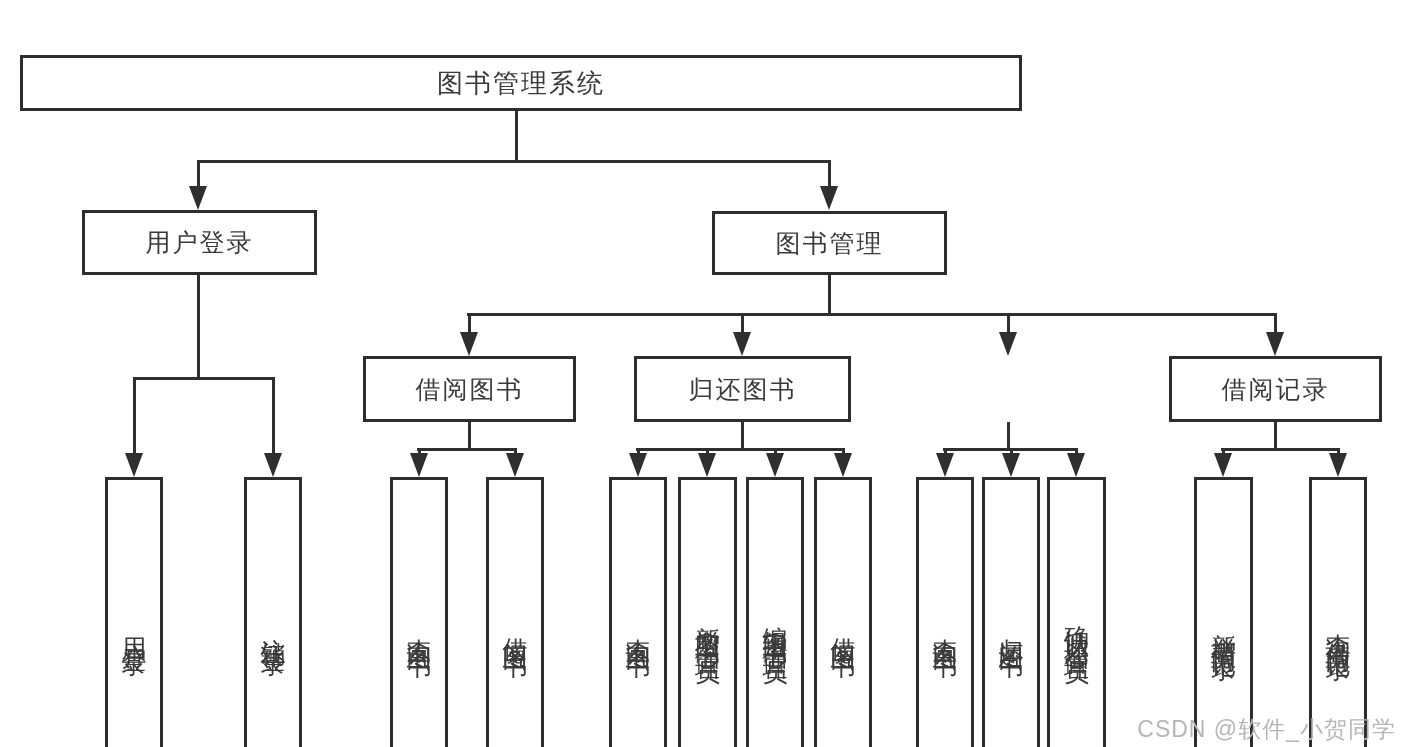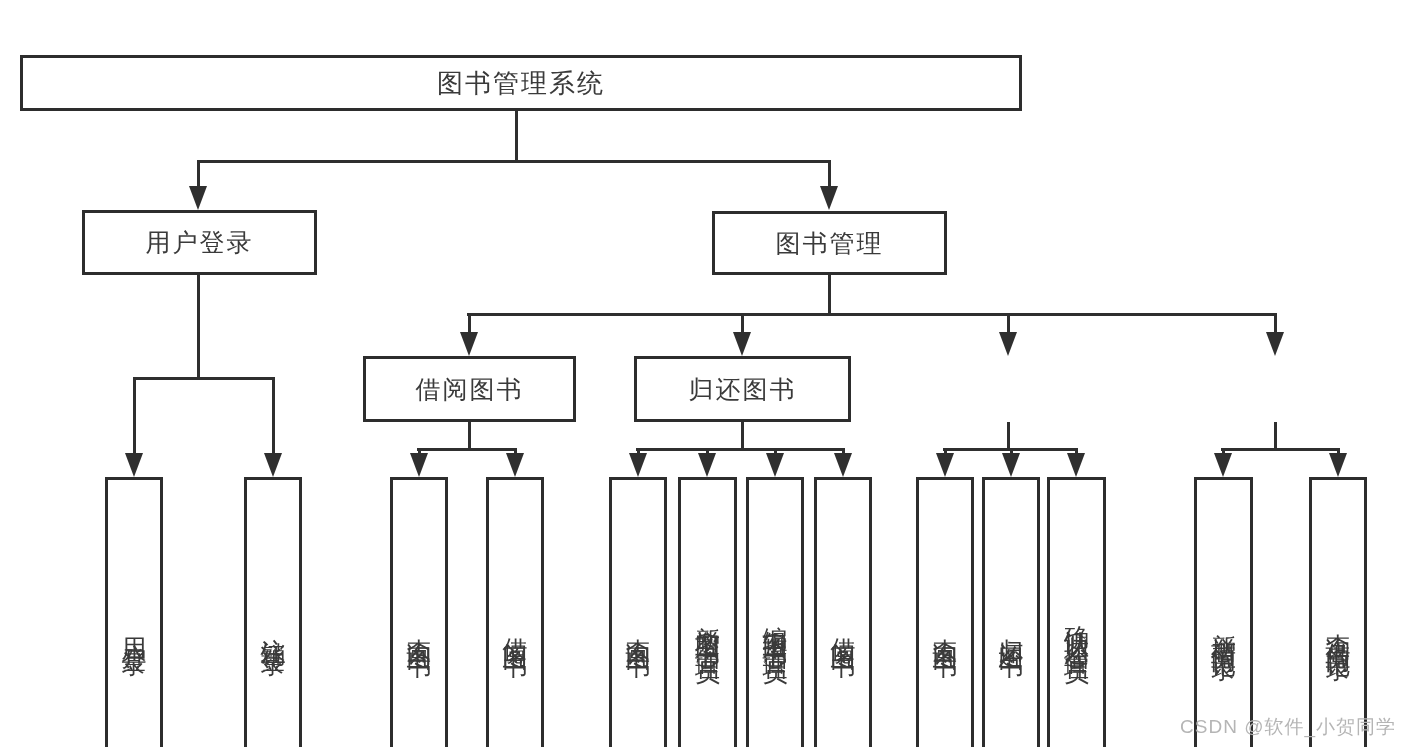--- a/index.html
+++ b/index.html
@@ -41,21 +41,21 @@
   .hl { position: absolute; height: 3px; background: var(--line); }
   .ah {
     position: absolute; width: 0; height: 0;
     border-left: 9px solid transparent;
     border-right: 9px solid transparent;
     border-top: 24px solid var(--line);
   }
   .watermark {
     position: absolute;
     top: 672px; right: 9px;
-    font-size: 19px;
+    font-size: 23px;
     color: var(--watermark);
     letter-spacing: 1px;
     white-space: nowrap;
   }
 </style>
 </head>
 <body>
 
 <div class="diagram">
 
@@ -93,20 +93,23 @@
   <div class="vl" style="left:1007px; top:271px; height:22px;"></div>
   <div class="ah" style="left:999px; top:290px;"></div>
   <div class="vl" style="left:1274px; top:271px; height:22px;"></div>
   <div class="ah" style="left:1266px; top:290px;"></div>
 
   <div class="box" style="left:363px; top:314px; width:213px; height:66px;">
     <span>借阅图书</span>
   </div>
   <div class="box" style="left:634px; top:314px; width:217px; height:66px;">
     <span>归还图书</span>
+  </div>
+  <div class="box" style="left:1169px; top:314px; width:213px; height:66px;">
+    <span>借阅记录</span>
   </div>
 
   <div class="vl" style="left:468px; top:380px; height:29px;"></div>
   <div class="hl" style="left:417px; top:406px; width:100px;"></div>
   <div class="vl" style="left:418px; top:406px; height:8px;"></div>
   <div class="ah" style="left:410px; top:411px;"></div>
   <div class="vl" style="left:514px; top:406px; height:8px;"></div>
   <div class="ah" style="left:506px; top:411px;"></div>
 
   <div class="vl" style="left:741px; top:380px; height:29px;"></div>

